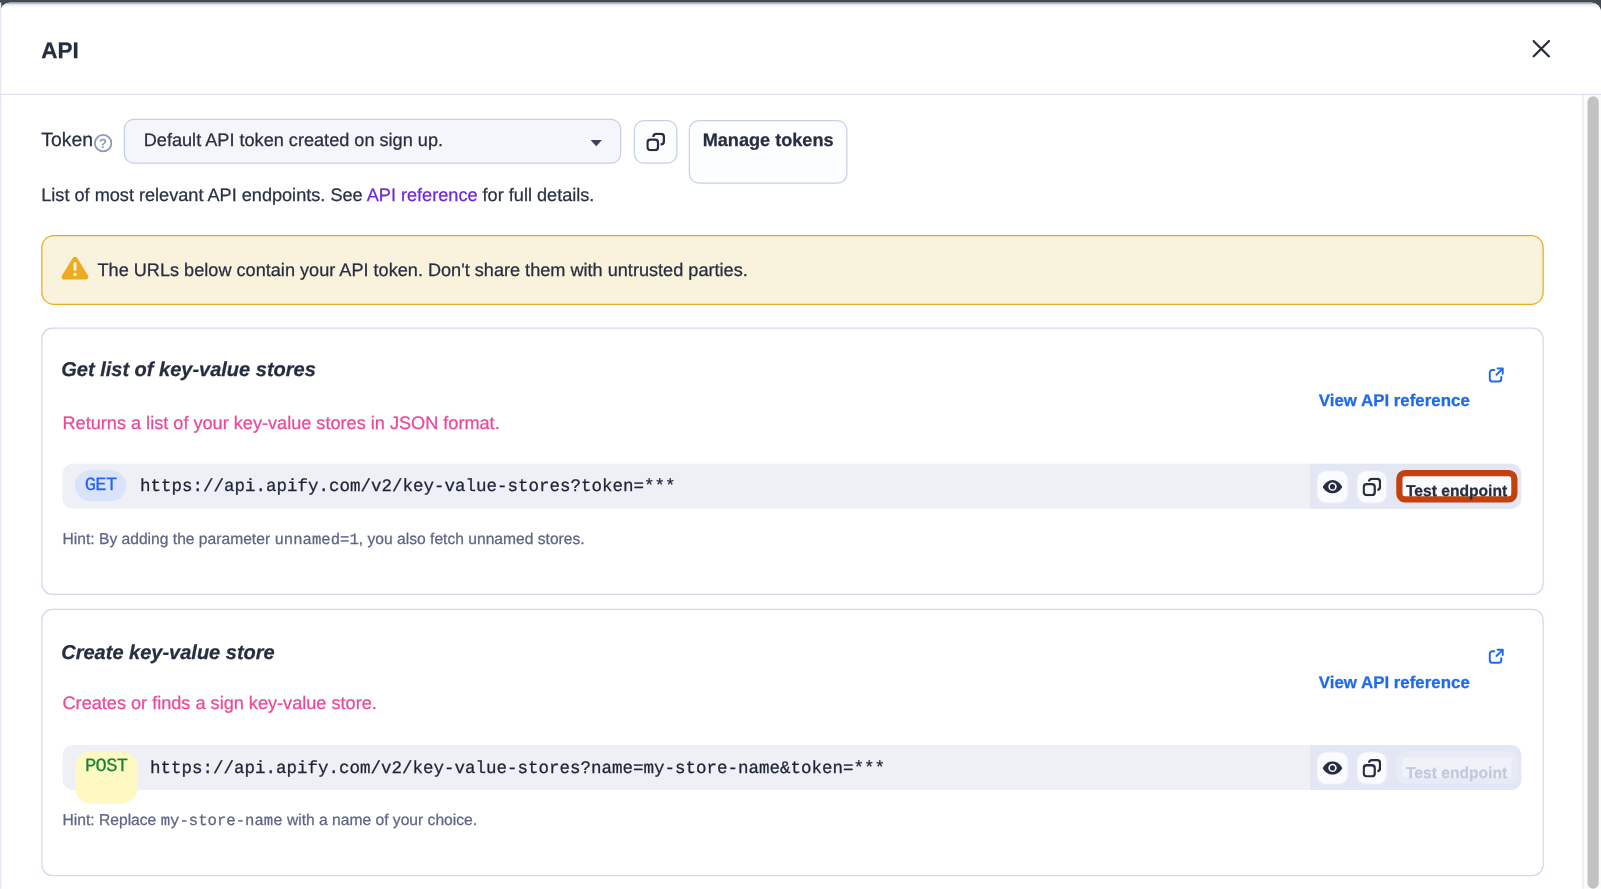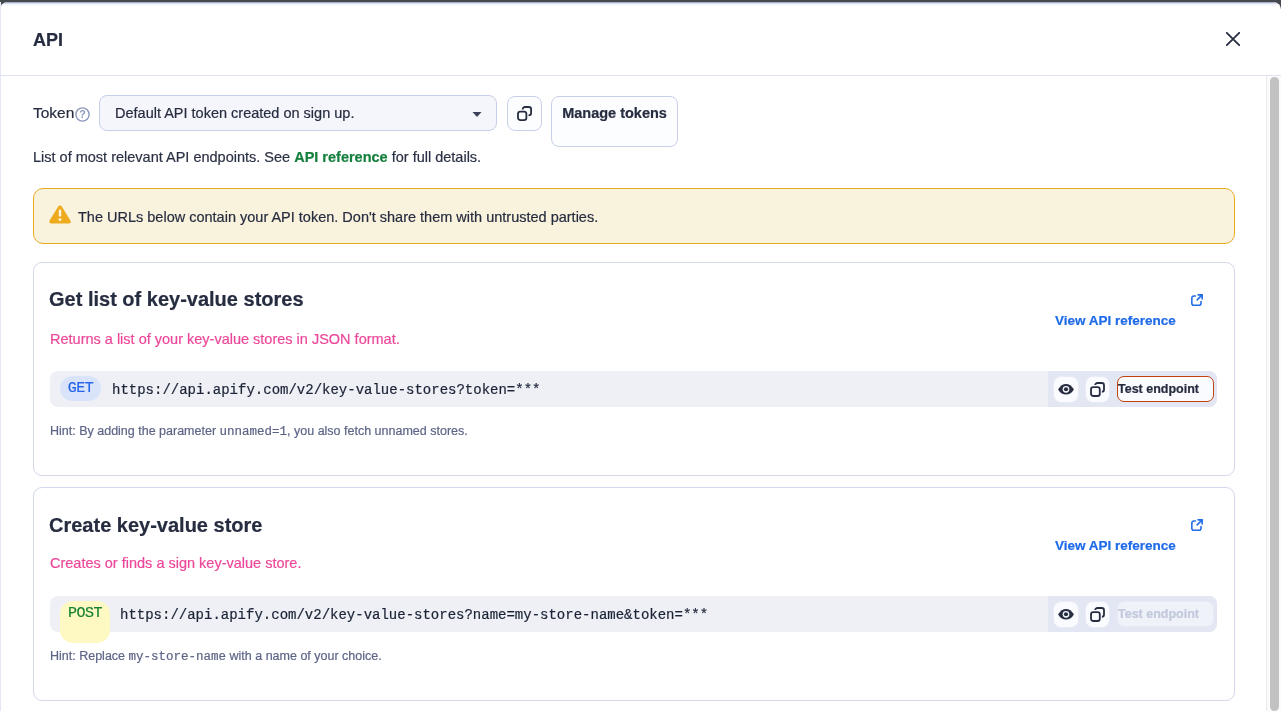--- a/index.html
+++ b/index.html
@@ -19,40 +19,40 @@
   #apititle { left:33px; top:33px; font-size:18px; font-weight:700; color:#272d40; line-height:15px; }
   .btn { background:#fcfdff; border:1px solid #c8d0e9; border-radius:8px; }
   #selbox { left:99px; top:95px; width:398px; height:36px; background:#f5f6fb;
     border:1px solid #c7cfe8; border-radius:8px; }
   #seltext { left:115px; top:105px; font-size:14.5px; color:#272d40; }
   #tokenlbl { left:33px; top:104px; font-size:15.5px; color:#272d40; }
   #copybtn1 { left:507px; top:96px; width:35px; height:35px; }
   #managebtn { left:551px; top:96px; width:127px; height:51px; text-align:center;
     font-size:14.5px; font-weight:700; color:#272d40; line-height:33px; }
   #para { left:33px; top:149px; font-size:14.5px; color:#2b3145; }
-  a.blue { color:#15803d; text-decoration:none; font-weight:700; }
+  a.blue { color:#6d28d9; text-decoration:none; font-weight:400; }
   #warn { left:33px; top:188px; width:1202px; height:56px; background:#f9f2dd;
     border:1.5px solid #e9ab25; border-radius:10px; }
   #warntext { left:78px; top:209px; font-size:14.5px; color:#272d40; }
   .card { left:33px; width:1202px; height:214px; border:1px solid #d3d8ec; border-radius:9px; background:#fff; }
   #card1 { top:262px; }
   #card2 { top:487px; }
-  .ctitle { left:49px; font-size:20px; font-weight:700; color:#272d40; }
+  .ctitle { left:49px; font-size:16px; font-weight:700; color:#272d40;font-style:italic; }
   .clink { font-size:13.5px; font-weight:700; color:#1f6be8;margin-top:19px; }
   .cdesc { left:50px; font-size:14.5px; color:#ec4899; }
   .bar { left:50px; width:1167px; height:36px; background:#eef0f6; border-radius:8px; }
   .zone { left:1048px; width:169px; height:36px; background:#e3e7f3; border-radius:0 8px 8px 0; }
   .badge { font-family:"Liberation Mono", monospace; font-weight:400; font-size:15px;
     letter-spacing:-0.5px; border-radius:13px; text-align:center; }
   .getb { left:60px; width:41px; height:25px; background:#d9e4fb; color:#2563e8; line-height:25px; }
   .postb { left:60px; width:50px; height:42px; background:#fef9c3; color:#178233; line-height:25px; }
   .url { font-family:"Liberation Mono", monospace; font-size:14px; color:#1c2336; }
   .sqbtn { width:25.5px; height:27px; background:#fafbff; border-radius:8px; border:1px solid #e9ecf7; }
-  .testbtn { left:1117px; width:96.5px; height:26.5px; background:#fafbfe; border:1px solid #c2410c;
-    border-radius:7px; font-size:12.5px; font-weight:700; color:#272d40; line-height:25px; }
+  .testbtn { left:1117px; width:96.5px; height:26.5px; background:#fafbfe; border:5px solid #c2410c;
+    border-radius:7px; font-size:12.5px; font-weight:700; color:#272d40; text-align:center; line-height:25px; }
   .testbtn.dis { background:#f0f2f9; border-color:#e8ebf6; color:#c3c9dd; }
   .hint { left:50px; font-size:12.5px; color:#5d6587; }
   .hint .mono { font-size:12.5px; }
   #sb-track { left:1266px; top:76px; width:15px; height:635px; background:#fbfbfb; border-left:1px solid #eaeaea; }
   #sb-thumb { left:1270px; top:77px; width:9px; height:634px; background:#c2c2c2; border-radius:4.5px; }
 </style>
 </head>
 <body>
 <div id="stage">
   <div id="bk" class="abs"></div>

